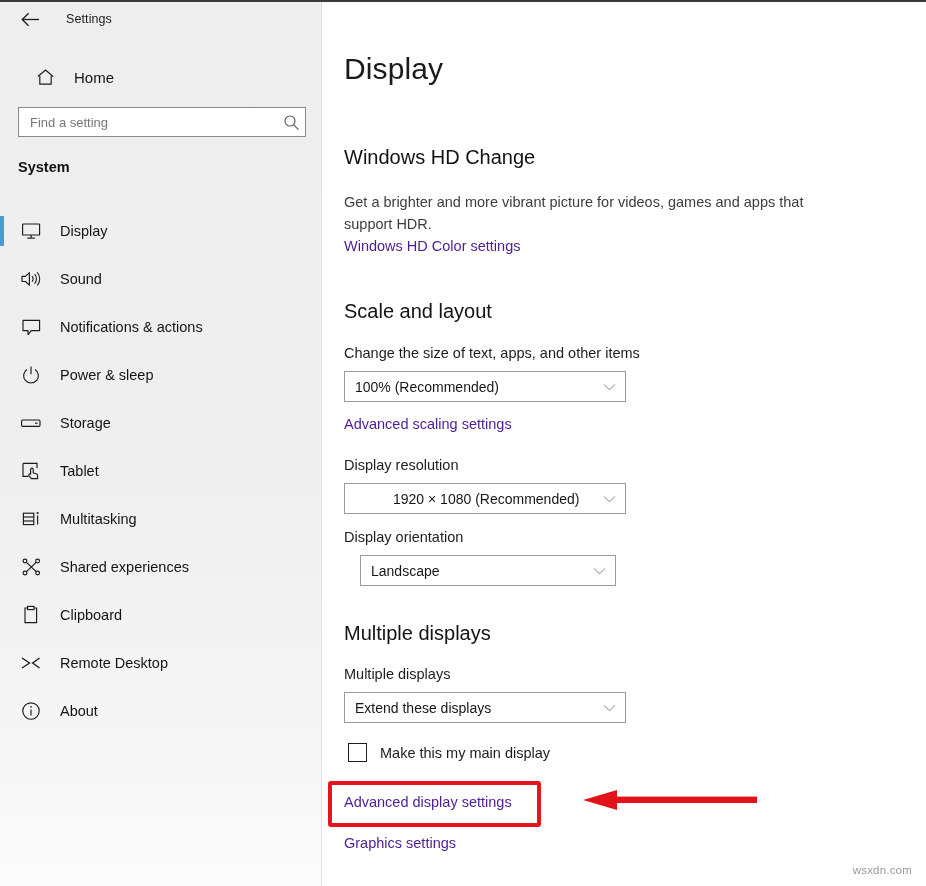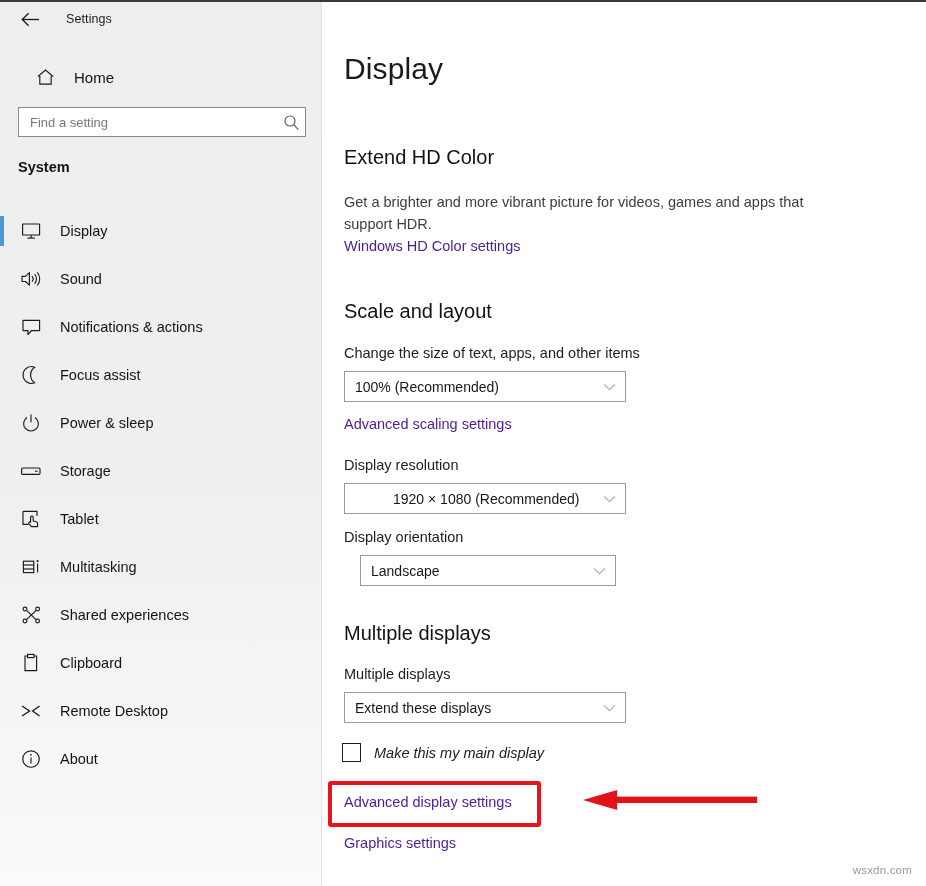--- a/index.html
+++ b/index.html
@@ -230,29 +230,20 @@
       <div class="nav-item">
         <span class="sel-bar"></span>
         <span class="nav-icon">
           <svg width="21" height="19" viewBox="0 0 21 19">
             <path d="M2 2.4 L18.6 2.4 L18.6 12.6 L10.3 12.6 L7 16.6 L7 12.6 L2 12.6 Z" fill="none" stroke="#1a1a1a" stroke-width="1.15" stroke-linejoin="round"></path>
           </svg>
         </span>
         <span class="nav-label">Notifications &amp; actions</span>
       </div>
 
-      <div class="nav-item">
-        <span class="sel-bar"></span>
-        <span class="nav-icon">
-          <svg width="20" height="20" viewBox="0 0 20 20">
-            <path d="M13.6 2.2 A8.4 8.4 0 1 0 13.6 17.8 A9.6 9.6 0 0 1 13.6 2.2 Z" fill="none" stroke="#1a1a1a" stroke-width="1.15"></path>
-          </svg>
-        </span>
-        <span class="nav-label">Focus assist</span>
-      </div>
 
       <div class="nav-item">
         <span class="sel-bar"></span>
         <span class="nav-icon">
           <svg width="20" height="20" viewBox="0 0 20 20">
             <path d="M6 4.4 A7.4 7.4 0 1 0 14 4.4" fill="none" stroke="#1a1a1a" stroke-width="1.15"></path>
             <line x1="10" y1="1.6" x2="10" y2="9.2" stroke="#1a1a1a" stroke-width="1.15"></line>
           </svg>
         </span>
         <span class="nav-label">Power &amp; sleep</span>
@@ -344,21 +335,21 @@
         <span class="nav-label">About</span>
       </div>
 
     </div>
   </div>
 
   <div id="main">
 
     <h1 id="page-title">Display</h1>
 
-    <div class="abs section-head" style="left:21px; top:144px;">Extend HD Color</div>
+    <div class="abs section-head" style="left:21px; top:144px;">Windows HD Change</div>
 
     <div class="abs body-text" style="left:21px; top:189px; width:460px;">Get a brighter and more vibrant picture for videos, games and apps that support HDR.</div>
 
     <div class="abs link" style="left:21px; top:236px;">Windows HD Color settings</div>
 
     <div class="abs section-head" style="left:21px; top:298px;">Scale and layout</div>
 
     <div class="abs field-label" style="left:21px; top:343px;">Change the size of text, apps, and other items</div>
 
     <div class="abs combo" style="left:21px; top:369px; width:282px;">
@@ -400,21 +391,21 @@
 
     <div class="abs combo" style="left:21px; top:690px; width:282px;">
       <span class="val">Extend these displays</span>
       <span class="chev">
         <svg width="13" height="8" viewBox="0 0 13 8">
             <path d="M1 1.4 L6.5 6.6 L12 1.4" fill="none" stroke="#b2b2b2" stroke-width="1.25"></path>
           </svg>
       </span>
     </div>
 
-    <div class="abs checkbox-row" style="left:19px; top:741px;font-style:italic;">
+    <div class="abs checkbox-row" style="left:25px; top:741px;">
       <span class="checkbox"></span>
       <span class="checkbox-label">Make this my main display</span>
     </div>
 
     <div class="abs link" style="left:21px; top:792px;">Advanced display settings</div>
 
     <div class="abs link" style="left:21px; top:833px;">Graphics settings</div>
 
   </div>
 

